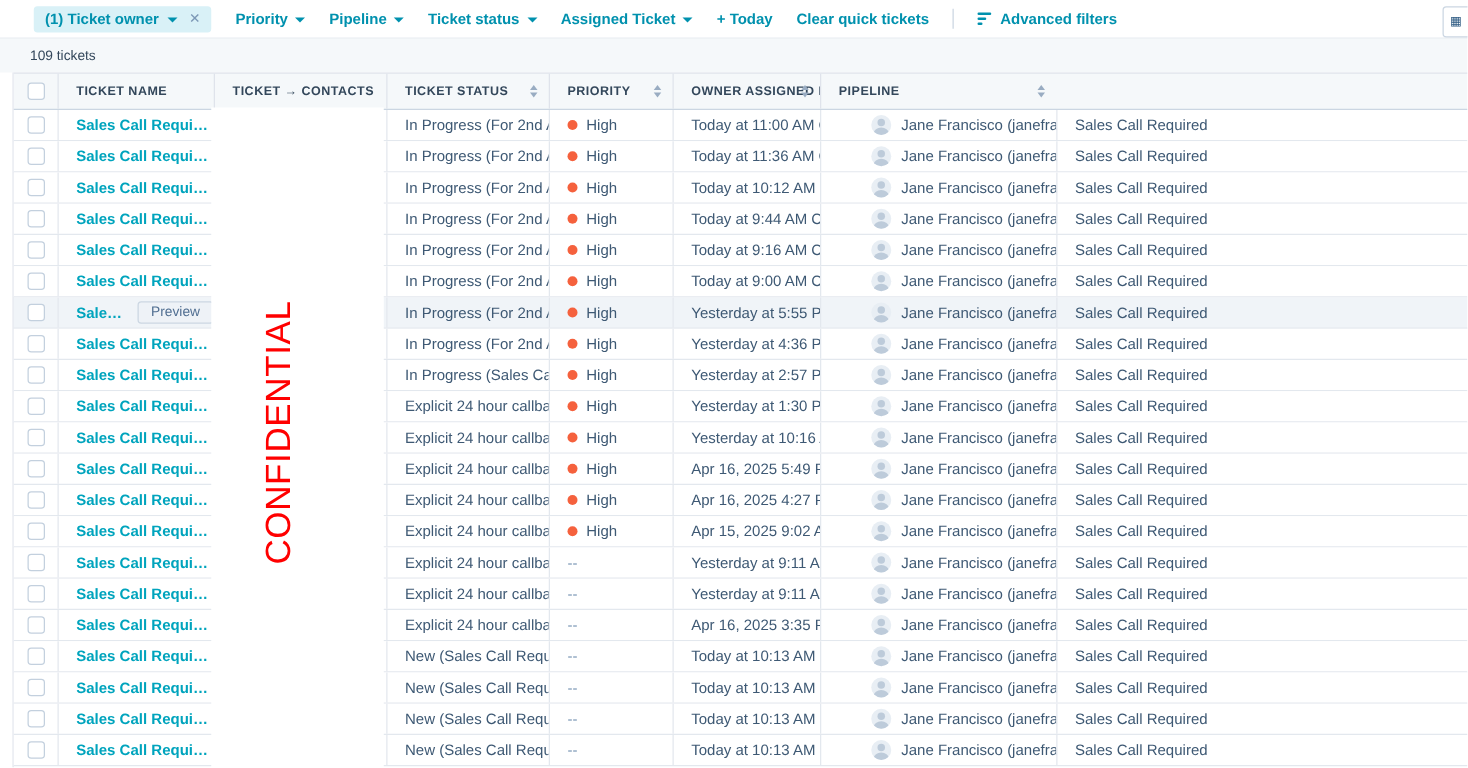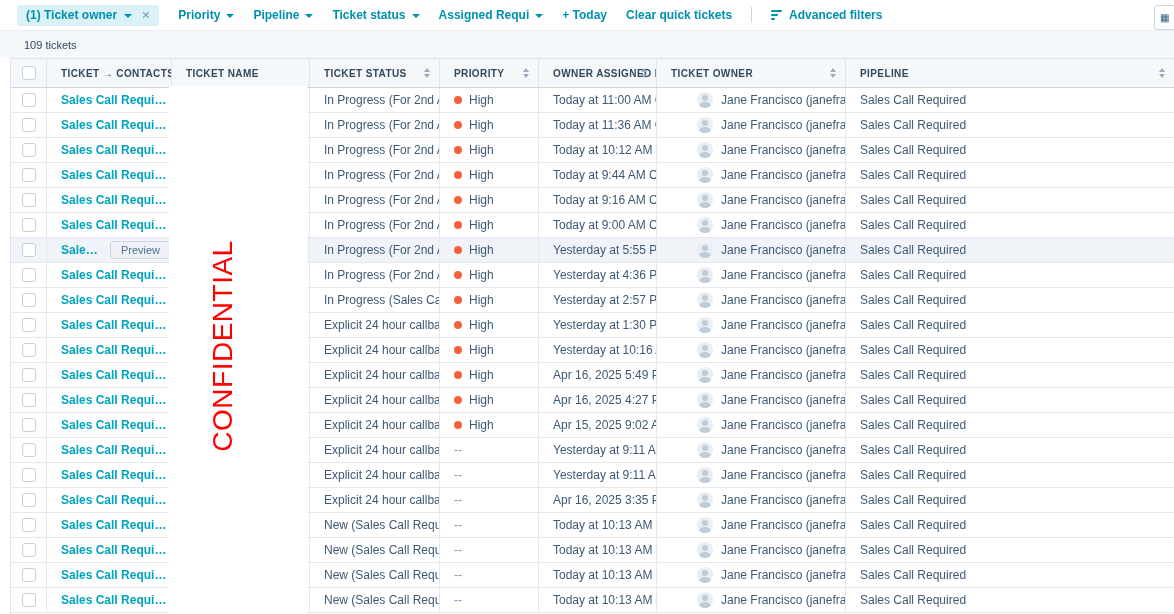--- a/index.html
+++ b/index.html
@@ -9,21 +9,21 @@
     --cols:35px 125px 138px 130px 99px 118px 189px minmax(0,1fr);
   }
   *{box-sizing:border-box;}
   html,body{margin:0;padding:0;}
   body{
     width:1174px;height:614px;position:relative;overflow:hidden;background:#fff;
     font-family:"Liberation Sans","DejaVu Sans",sans-serif;color:var(--text);
   }
   
   .filter-bar{position:absolute;top:0;left:0;right:0;height:30px;display:flex;align-items:center;
-    padding-left:17px;gap:19px;background:#fff;}
+    padding-left:27px;gap:19px;background:#fff;}
   .chip{background:var(--chip-bg);border-radius:3px;height:21px;display:flex;align-items:center;
     padding:0 9px;gap:7px;cursor:pointer;}
   .chip-label{font-size:12px;font-weight:700;color:var(--accent);}
   .caret{width:0;height:0;border-left:4px solid transparent;border-right:4px solid transparent;
     border-top:4px solid var(--accent);margin-top:1px;}
   .chip-x{font-size:11px;color:#7c98b6;font-weight:400;margin-left:2px;cursor:pointer;line-height:1;}
   .filter-btn{display:flex;align-items:center;gap:6px;background:none;border:none;cursor:pointer;
     font-family:inherit;font-size:12px;font-weight:700;color:var(--accent);padding:0;}
   .text-btn{background:none;border:none;cursor:pointer;font-family:inherit;font-size:12px;
     font-weight:700;color:var(--accent);padding:0;}
@@ -93,21 +93,21 @@
   </button>
   <button class="filter-btn">
     <span>Pipeline</span>
     <span class="caret"></span>
   </button>
   <button class="filter-btn">
     <span>Ticket status</span>
     <span class="caret"></span>
   </button>
   <button class="filter-btn">
-    <span>Assigned Requi</span>
+    <span>Assigned Ticket</span>
     <span class="caret"></span>
   </button>
   <button class="text-btn">+ Today</button>
   <button class="text-btn">Clear quick tickets</button>
   <div class="vdivider"></div>
   <button class="advanced-btn">
     <span class="adv-icon">
         <i></i>
         <i></i>
         <i></i>
@@ -123,24 +123,24 @@
 <div class="count-bar">
   <span class="count-text">109 tickets</span>
 </div>
 
 <div class="table">
   <div class="thead">
     <div class="th">
       <span class="checkbox"></span>
     </div>
     <div class="th">
+      <span>TICKET NAME</span>
+    </div>
+    <div class="th">
       <span>TICKET → CONTACTS</span>
-    </div>
-    <div class="th">
-      <span>TICKET NAME</span>
     </div>
     <div class="th">
       <span>TICKET STATUS</span>
       <span class="sort">
           <i class="up"></i>
           <i class="down"></i>
         </span>
     </div>
     <div class="th">
       <span>PRIORITY</span>
@@ -150,27 +150,20 @@
         </span>
     </div>
     <div class="th">
       <span>OWNER ASSIGNED DATE</span>
       <span class="sort">
           <i class="up"></i>
           <i class="down"></i>
         </span>
     </div>
     <div class="th">
-      <span>TICKET OWNER</span>
-      <span class="sort">
-          <i class="up"></i>
-          <i class="down"></i>
-        </span>
-    </div>
-    <div class="th">
       <span>PIPELINE</span>
       <span class="sort">
           <i class="up"></i>
           <i class="down"></i>
         </span>
     </div>
   </div>
   <div class="tbody">
       <div class="tr">
     <div class="td">

